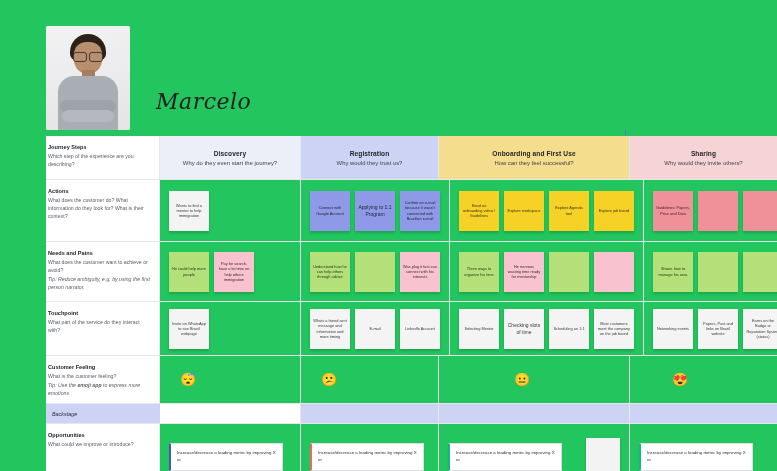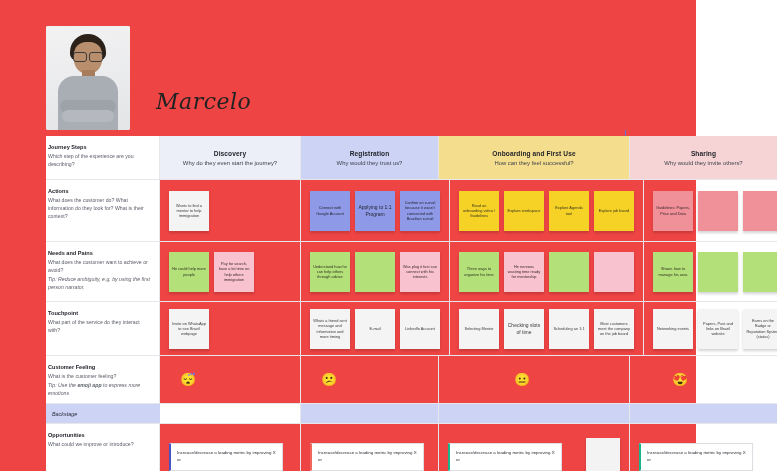--- a/index.html
+++ b/index.html
@@ -2,21 +2,21 @@
 <html><head>
 <meta charset="utf-8">
 <style>
   * { box-sizing: border-box; margin: 0; padding: 0; }
   html, body {
     width: 777px; height: 471px;
     background: #ffffff;
     font-family: "Liberation Sans", sans-serif;
     overflow: hidden;
   }
-  #board { position: relative; width: 696px; height: 471px; background:#ef4444; }
+  #board { position: relative; width: 777px; height: 471px; background:#22c55e; }
 
   
   .persona { position:absolute; left:46px; top:22px; width:320px; height:108px; display:flex; align-items:flex-end; }
   .persona-photo {
     width:84px; height:104px; border-radius:2px; overflow:hidden;
     background:#e9eaec; position:relative; flex:0 0 auto;
   }
   .ph-bg { position:absolute; inset:0; background:linear-gradient(170deg,#f2f2f3 0%,#e4e5e7 100%); }
   .ph-hair { position:absolute; left:24px; top:8px; width:36px; height:26px; background:#2b2118; border-radius:18px 18px 6px 6px; }
   .ph-face { position:absolute; left:28px; top:16px; width:28px; height:32px; background:#b98e6c; border-radius:12px 12px 14px 14px; }

